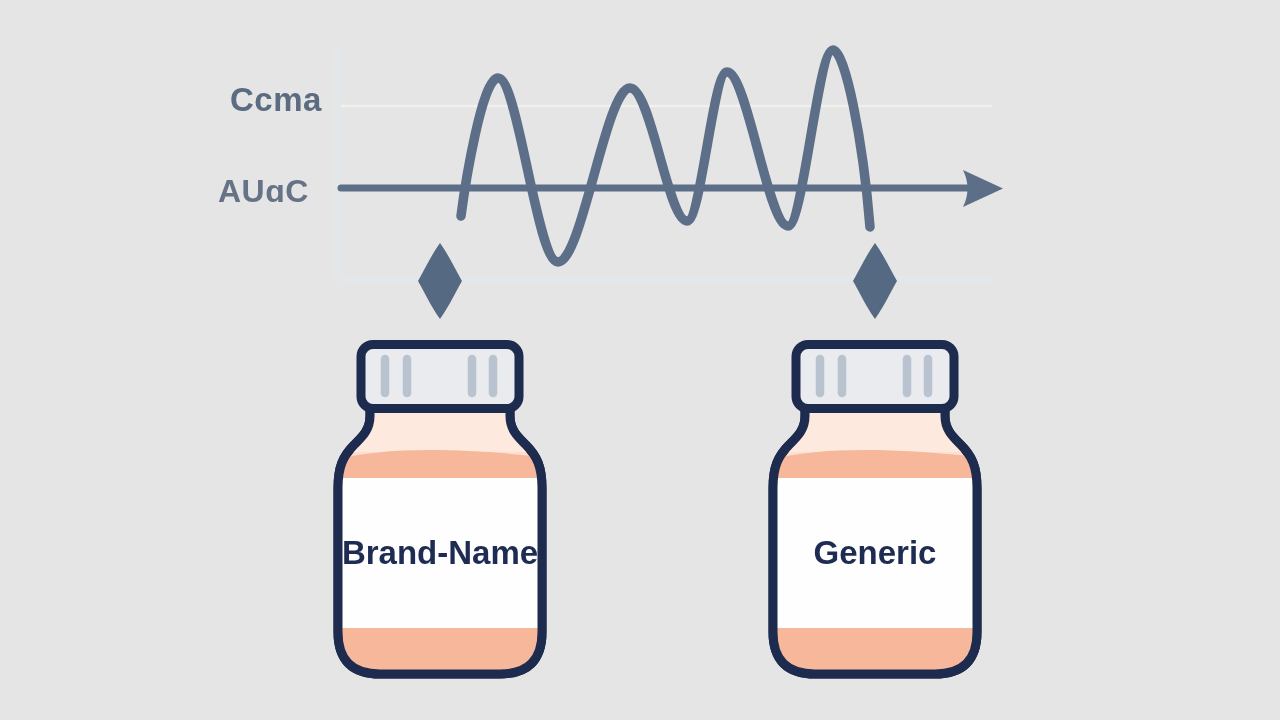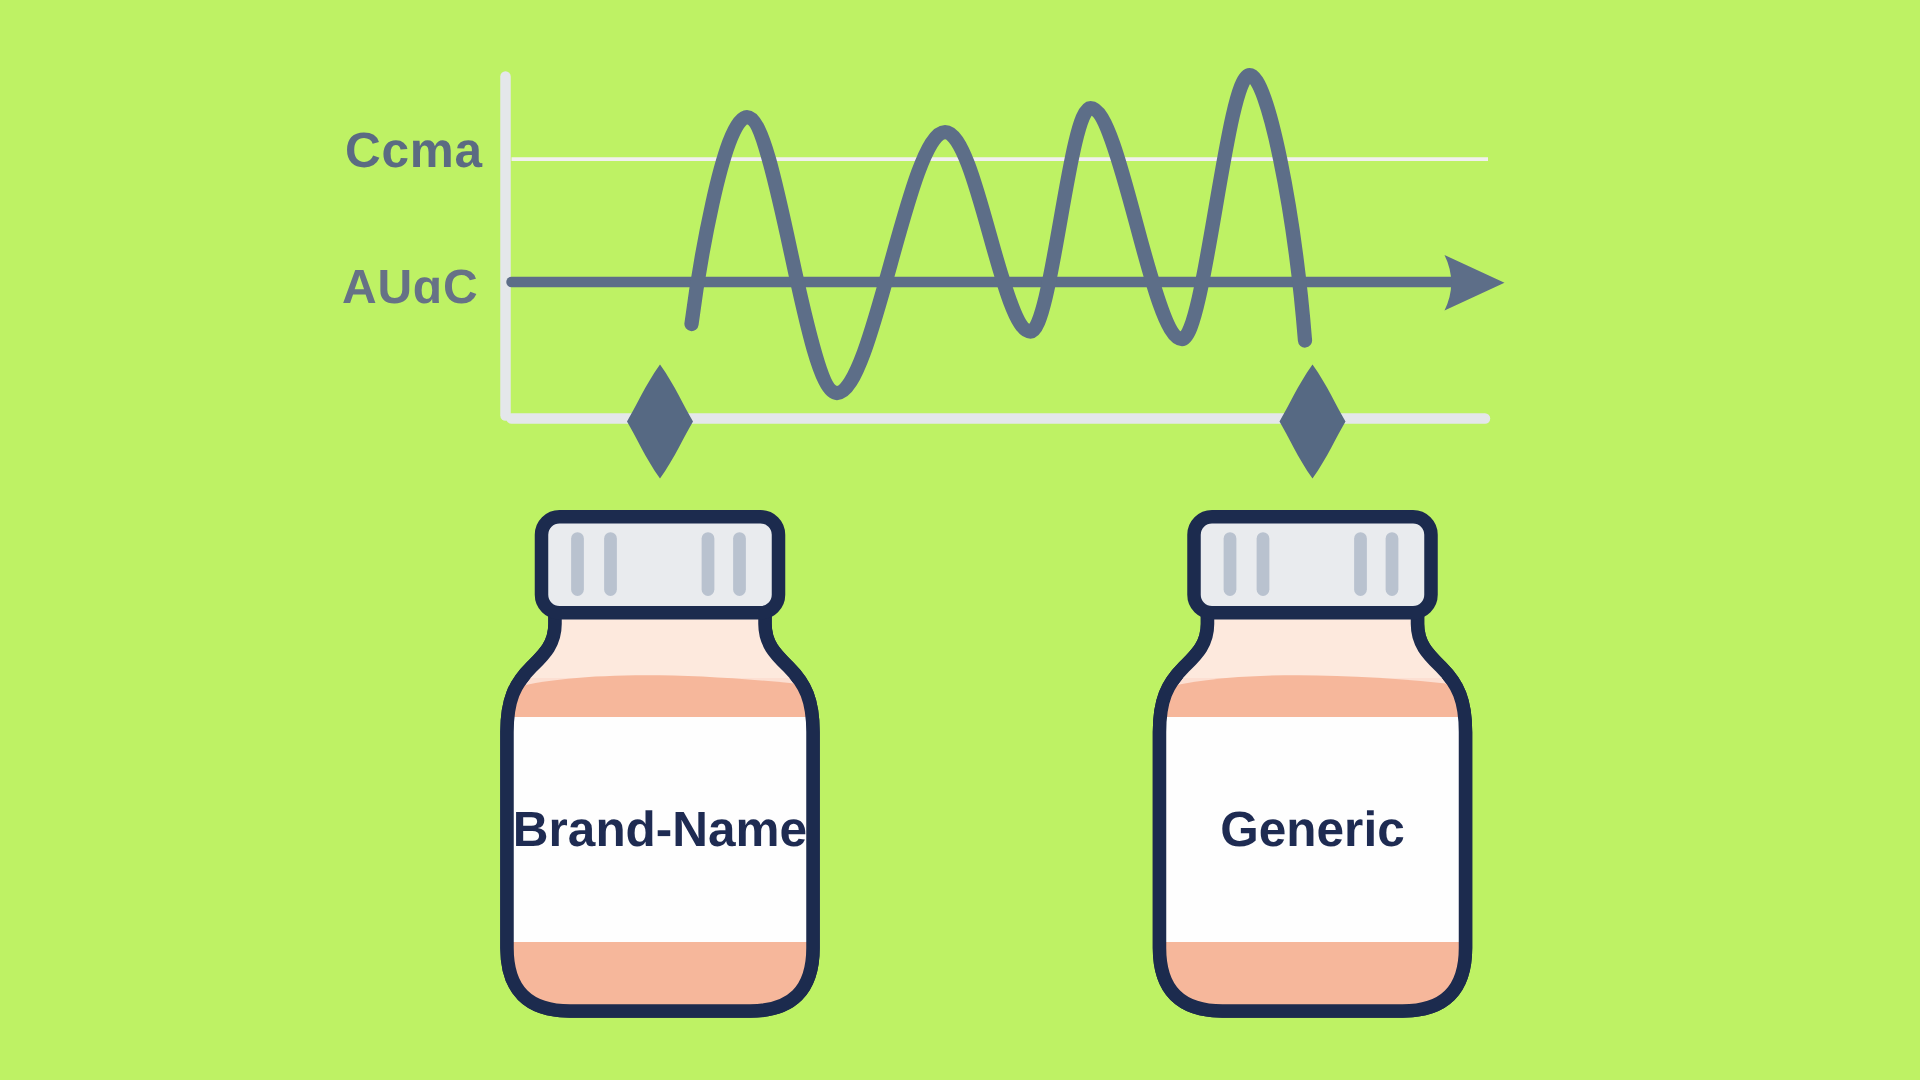--- a/index.html
+++ b/index.html
@@ -1,26 +1,26 @@
 <!DOCTYPE html>
 <html><head>
 <meta charset="utf-8">
 <style>
   html,body{margin:0;padding:0;}
   body{font-family:"Liberation Sans","DejaVu Sans",sans-serif;background:#ffffff;}
   .canvas{
     position:relative;width:1280px;height:720px;margin:0 auto;
-    background:#bef264;overflow:hidden;
+    background:#e5e5e5;overflow:hidden;
   }
   .axis-label{
     position:absolute;font-weight:bold;color:#5b6b82;
     letter-spacing:.5px;user-select:none;
   }
   .axis-label.cmax{left:230px;top:81px;font-size:33px;}
-  .axis-label.auc{left:228px;top:173px;font-size:32px;color:#667286;}
+  .axis-label.auc{left:218px;top:173px;font-size:32px;color:#667286;}
   .chart-svg{position:absolute;left:0;top:0;}
   .bottle-svg{position:absolute;top:336px;}
   .bottle-svg.brand{left:330px;}
   .bottle-svg.generic{left:765px;}
   .bottle-label-text{
     font-family:"Liberation Sans","DejaVu Sans",sans-serif;
     font-weight:bold;font-size:33px;fill:#1e2b52;
   }
 </style>
 </head>

